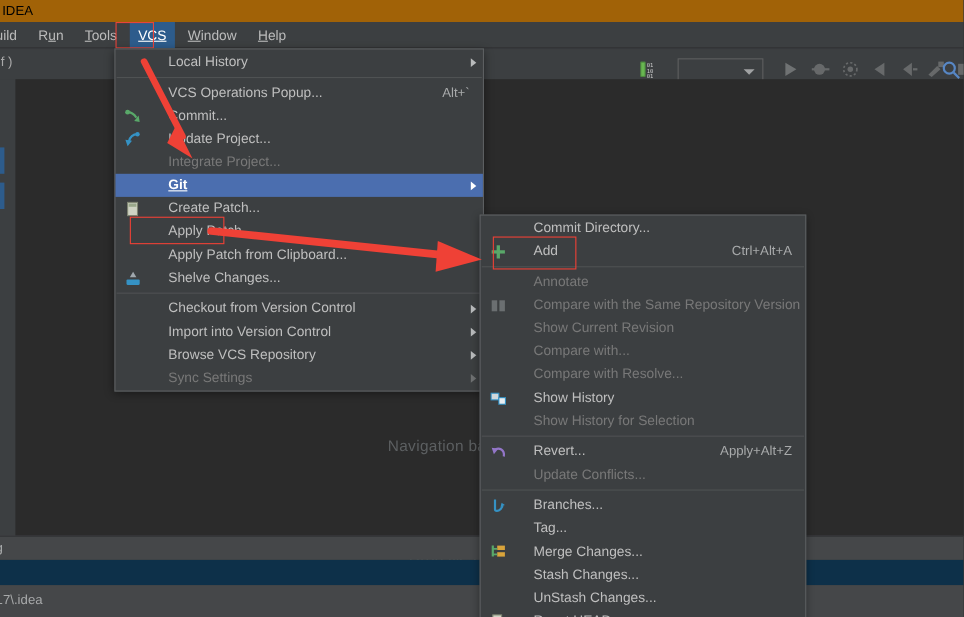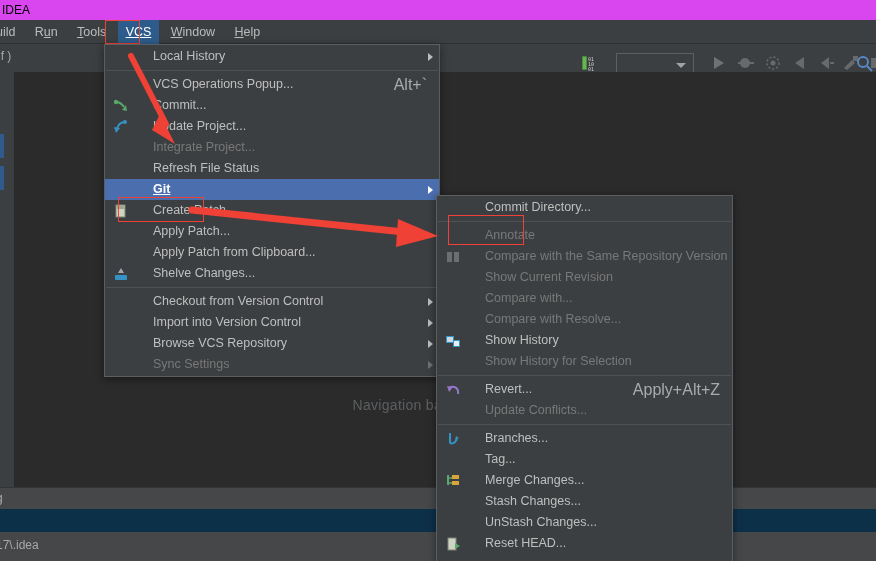--- a/index.html
+++ b/index.html
@@ -11,21 +11,21 @@
     background: #3c3f41;
     font-family: "Liberation Sans", sans-serif;
     font-size: 12px;
     color: #bbbbbb;
     position: relative;
   }
 
   
   #titlebar {
     position:absolute; left:0; top:0; width:876px; height:20px;
-    background:#d946ef; color:#000000;
+    background:#a16207; color:#000000;
     font-size:12px; line-height:20px;
     padding-left:2px; white-space:nowrap;
   }
 
   
   #menubar {
     position:absolute; left:0; top:20px; width:876px; height:24px;
     background:#3c3f41;
     border-bottom:1px solid #2f3133;
     white-space:nowrap;
@@ -113,21 +113,21 @@
   }
   .mi {
     position:relative; height:21px; line-height:21px;
     padding-left:48px; padding-right:14px;
     font-size:12.5px; color:#bfbfbf; white-space:nowrap;
   }
   .mi.disabled { color:#787878; }
   .mi.sel { background:#4b6eaf; color:#ffffff; }
   .mi .acc {
     position:absolute; right:12px; top:0; height:21px; line-height:21px;
-    font-size:16px; color:#a8aaab;
+    font-size:12px; color:#a8aaab;
   }
   .mi .sub {
     position:absolute; right:6px; top:7px;
     width:0;height:0;border-top:4px solid transparent;border-bottom:4px solid transparent;
     border-left:5px solid #b9bbbc;
   }
   .mi.disabled .sub { border-left-color:#6f7172; }
   .mi .uk { text-decoration:underline;font-weight:bold; }
   .sep { height:1px; background:#4f5253; margin:3px 1px; }
   .micon { position:absolute; left:8px; top:3px; width:16px; height:16px; }
@@ -286,23 +286,20 @@
         <circle cx="12" cy="3" r="2" fill="#3592c4"></circle>
       </svg>
     </span>
     <span>Update Project...</span>
   </div>
 
   <div class="mi disabled">
     <span>Integrate Project...</span>
   </div>
 
-  <div class="mi">
-    <span>Refresh File Status</span>
-  </div>
 
 
   <div class="mi sel">
     <span class="uk">Git</span>
     <span class="sub" style="border-left-color:#ffffff;"></span>
   </div>
 
   <div class="mi">
     <span class="micon">
       <svg width="16" height="16" viewBox="0 0 16 16">
@@ -355,20 +352,30 @@
 </div>
 
 <div class="redbox" id="git-redbox" style="left:118px; top:197px; width:86px; height:25px;"></div>
 
 <div class="popup" id="git-popup" style="left:436px; top:195px; width:297px; height:372px;">
 
   <div class="mi">
     <span>Commit Directory...</span>
   </div>
 
+  <div class="mi">
+    <span class="micon">
+      <svg width="16" height="16" viewBox="0 0 16 16">
+        <rect x="6.5" y="2" width="3" height="12" fill="#59a869"></rect>
+        <rect x="2" y="6.5" width="12" height="3" fill="#59a869"></rect>
+      </svg>
+    </span>
+    <span>Add</span>
+    <span class="acc">Ctrl+Alt+A</span>
+  </div>
 
   <div class="sep"></div>
 
   <div class="mi disabled">
     <span>Annotate</span>
   </div>
 
   <div class="mi disabled">
     <span class="micon">
       <svg width="16" height="16" viewBox="0 0 16 16">

